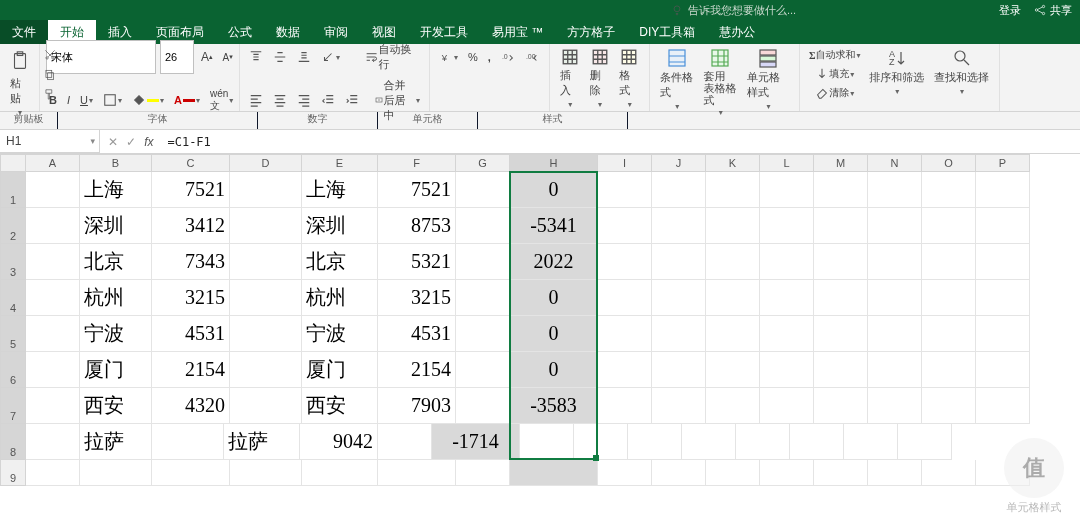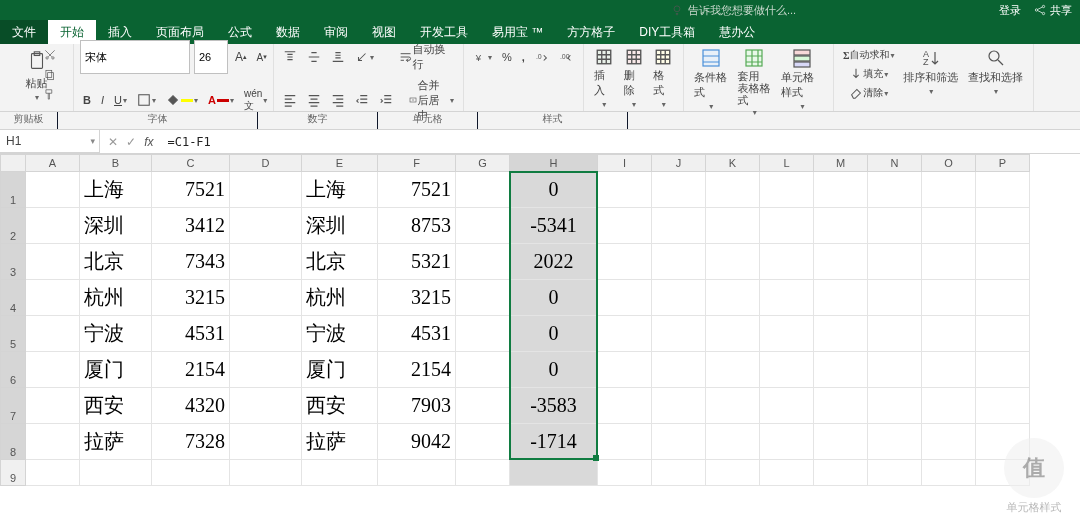--- a/index.html
+++ b/index.html
@@ -101,21 +101,21 @@
   <div class="tab">视图</div>
   <div class="tab">开发工具</div>
   <div class="tab">易用宝 ™</div>
   <div class="tab">方方格子</div>
   <div class="tab">DIY工具箱</div>
   <div class="tab">慧办公</div>
 </div>
 
 <div class="ribbon">
 
-  <div class="group" style="width:74px">
+  <div class="group" style="width:40px">
     <div class="big-btn">
       <svg class="i" style="width:22px;height:26px" viewBox="0 0 24 24">
           <rect x="6" y="4" width="12" height="16" rx="1"></rect>
           <rect x="9" y="2" width="6" height="4"></rect>
         </svg>
       <span>粘贴</span>
         <span class="dd">▾</span>
     </div>
     <div style="position:absolute;left:40px;top:46px;display:flex;flex-direction:column;gap:2px">
       <span class="icon-btn">
@@ -545,21 +545,20 @@
         <div class="cell" style="width: 54px;"></div>
         <div class="cell" style="width: 54px;"></div>
         <div class="cell" style="width: 54px;"></div>
         <div class="cell" style="width: 54px;"></div>
         <div class="cell" style="width: 54px;"></div>
       </div>
       <div class="gr">
         <div class="rh sel">8</div>
         <div class="cell" style="width: 54px;"></div>
         <div class="cell txt" style="width: 72px;">拉萨</div>
-        <div class="cell num" style="width: 78px;">7328</div>
         <div class="cell" style="width: 72px;"></div>
         <div class="cell txt" style="width: 76px;">拉萨</div>
         <div class="cell num" style="width: 78px;">9042</div>
         <div class="cell" style="width: 54px;"></div>
         <div class="cell hcell" style="width: 88px;">-1714</div>
         <div class="cell" style="width: 54px;"></div>
         <div class="cell" style="width: 54px;"></div>
         <div class="cell" style="width: 54px;"></div>
         <div class="cell" style="width: 54px;"></div>
         <div class="cell" style="width: 54px;"></div>

